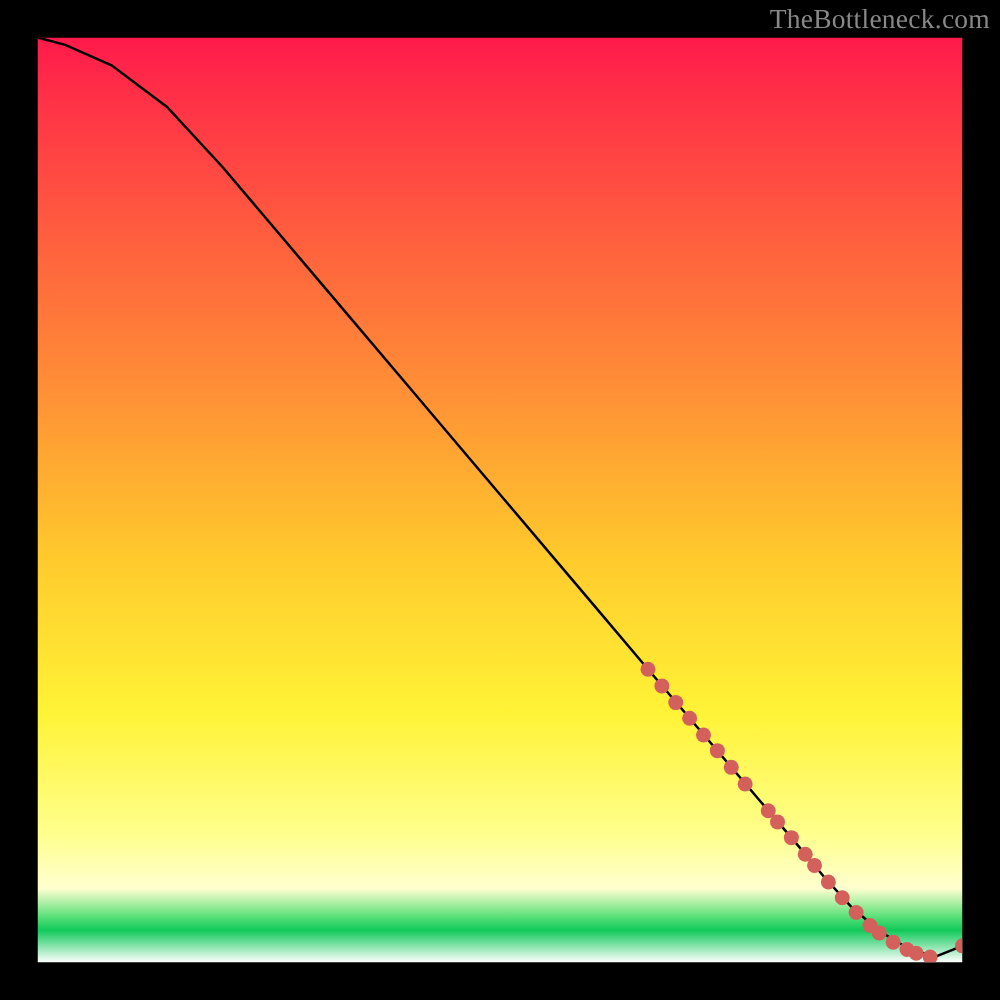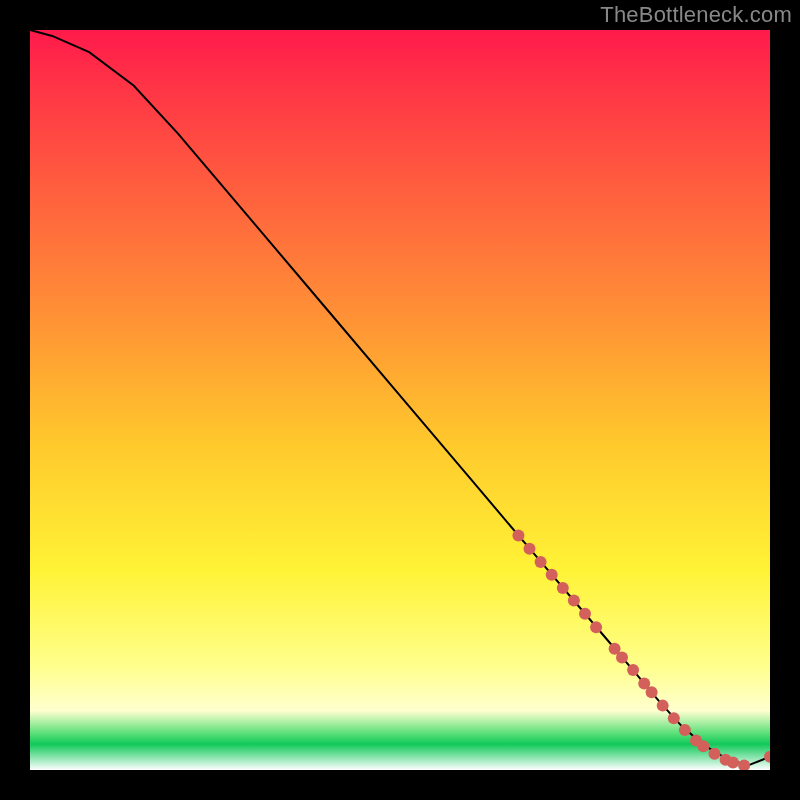--- a/index.html
+++ b/index.html
@@ -13,21 +13,21 @@
   .wrap {
     position: relative;
     width: 800px;
     height: 800px;
   }
   .watermark {
     position: absolute;
     top: 2px;
     right: 8px;
     color: #888;
-    font-family: Liberation Sans, sans-serif;
+    font-family: Liberation Serif, serif;
     font-size: 22px;
     letter-spacing: 0.2px;
     user-select: none;
   }
   .plot {
     position: absolute;
     left: 30px;
     top: 30px;
     width: 740px;
     height: 740px;

